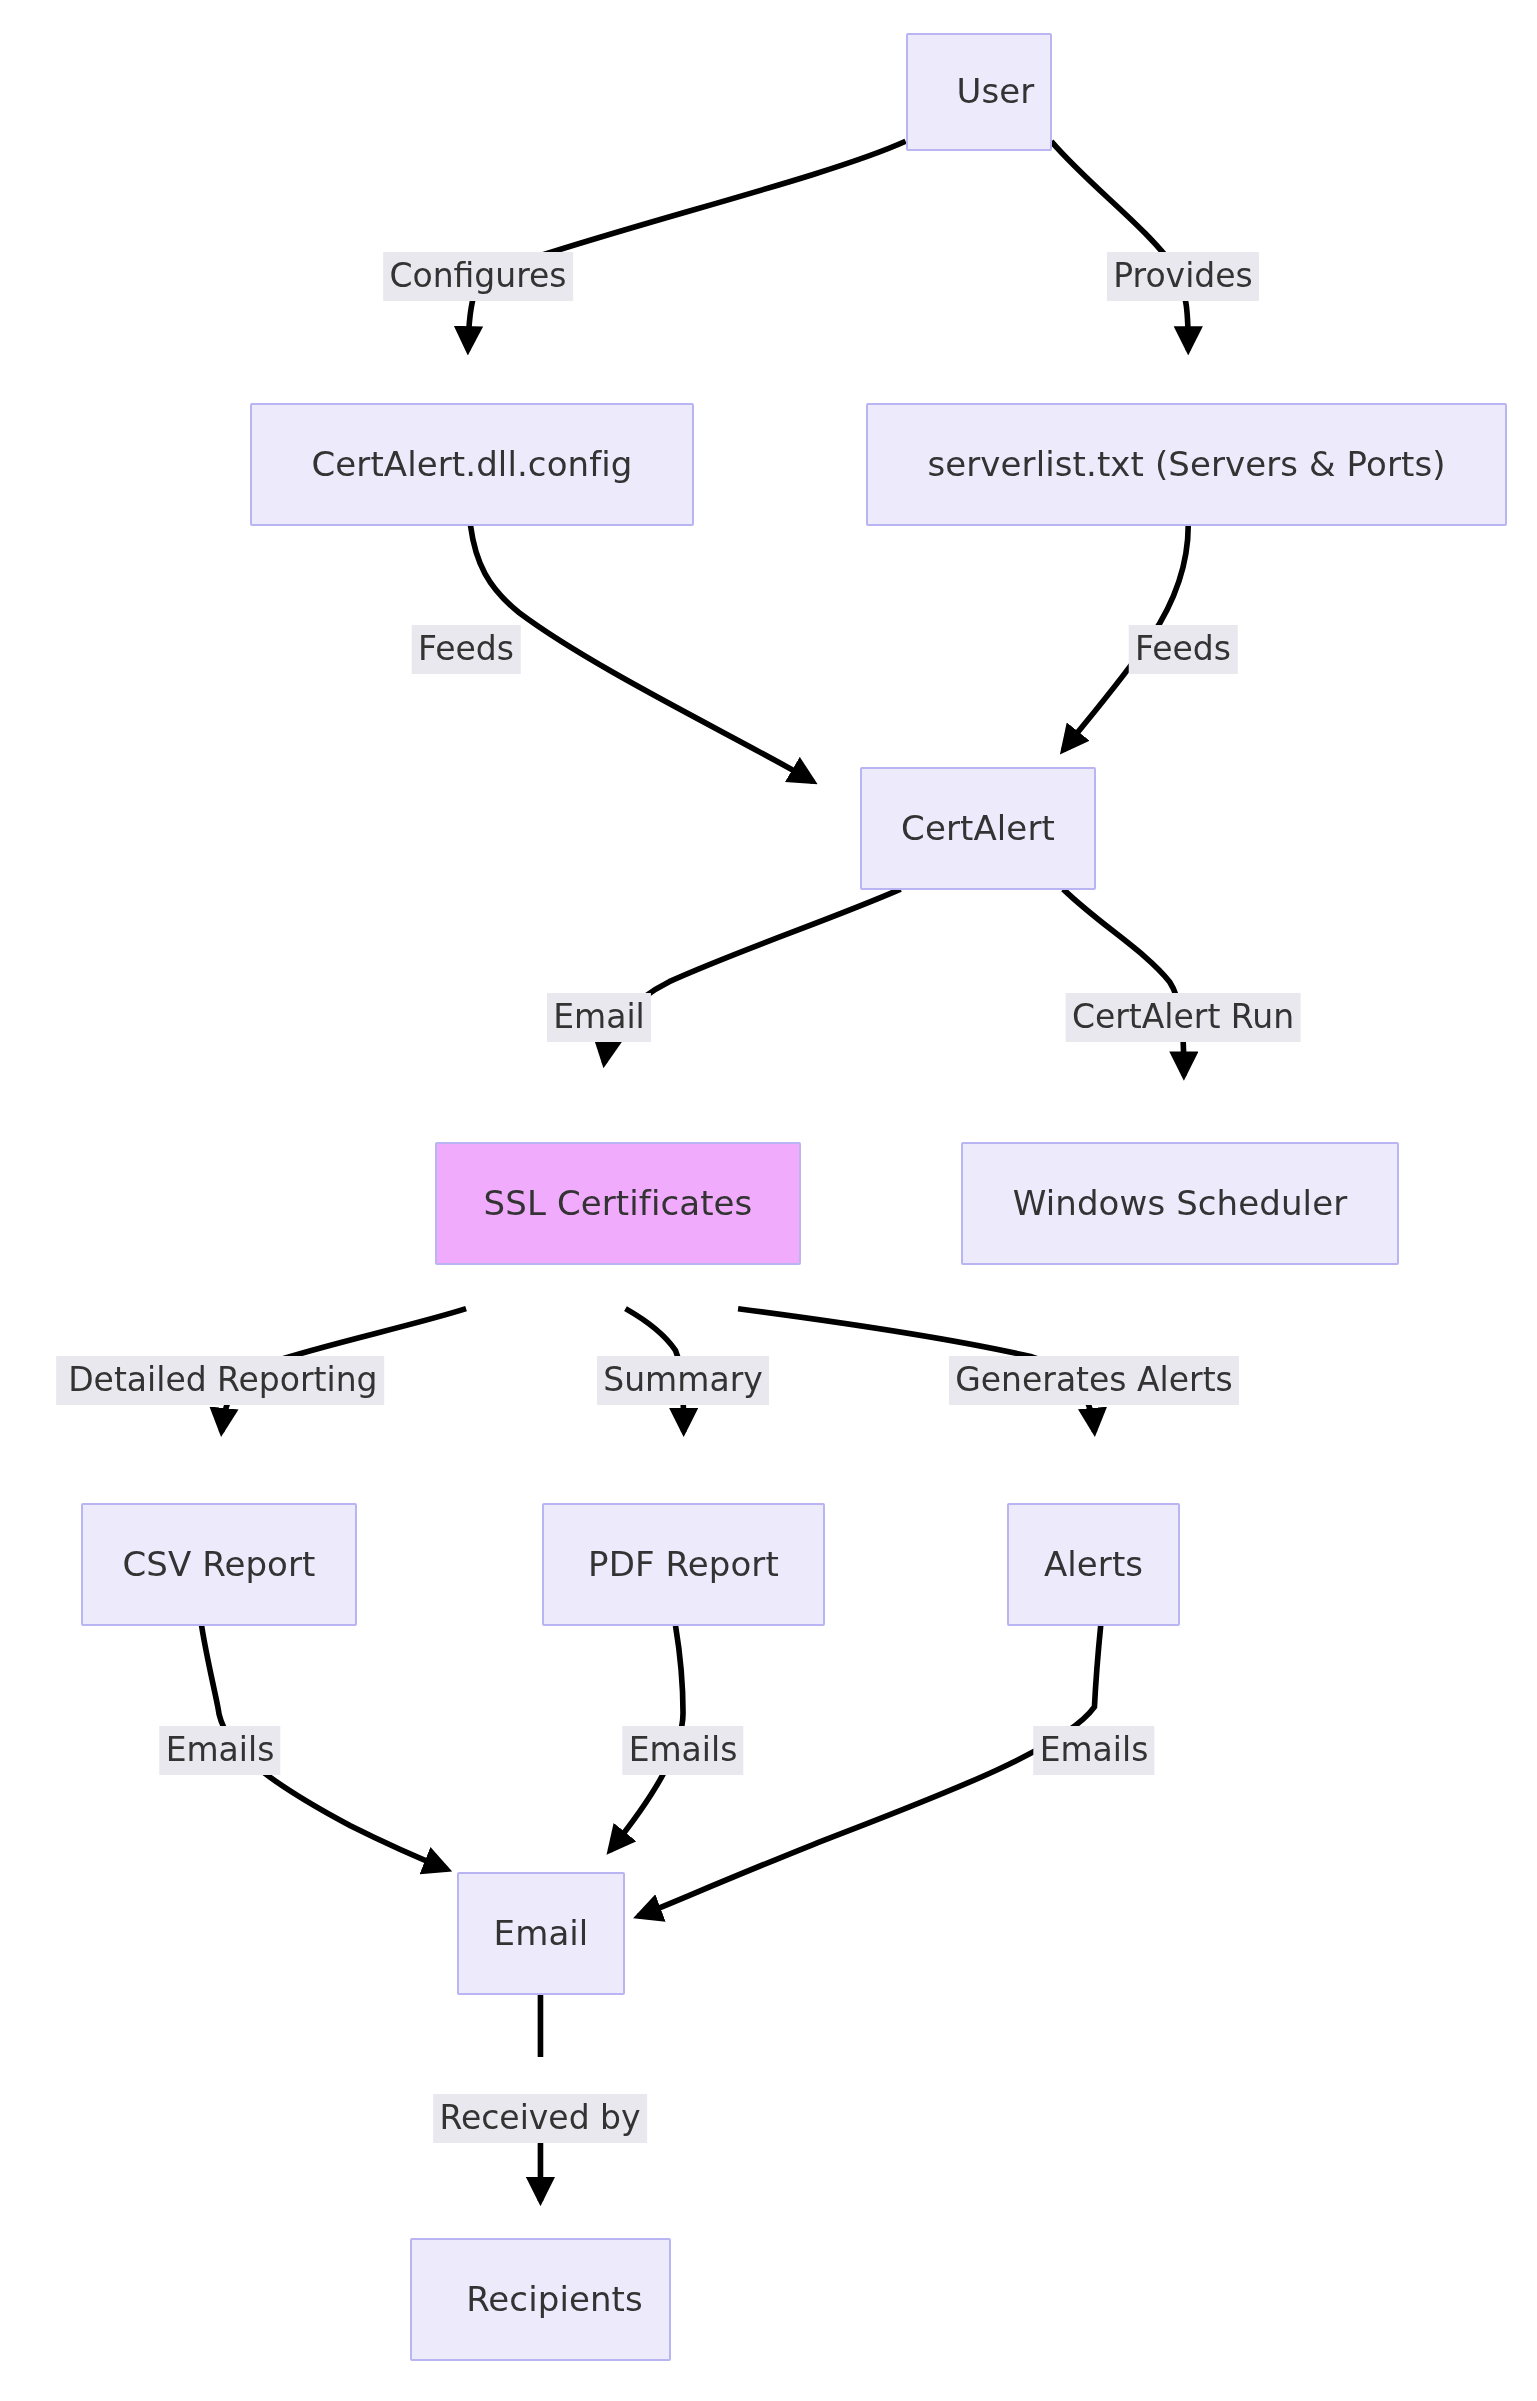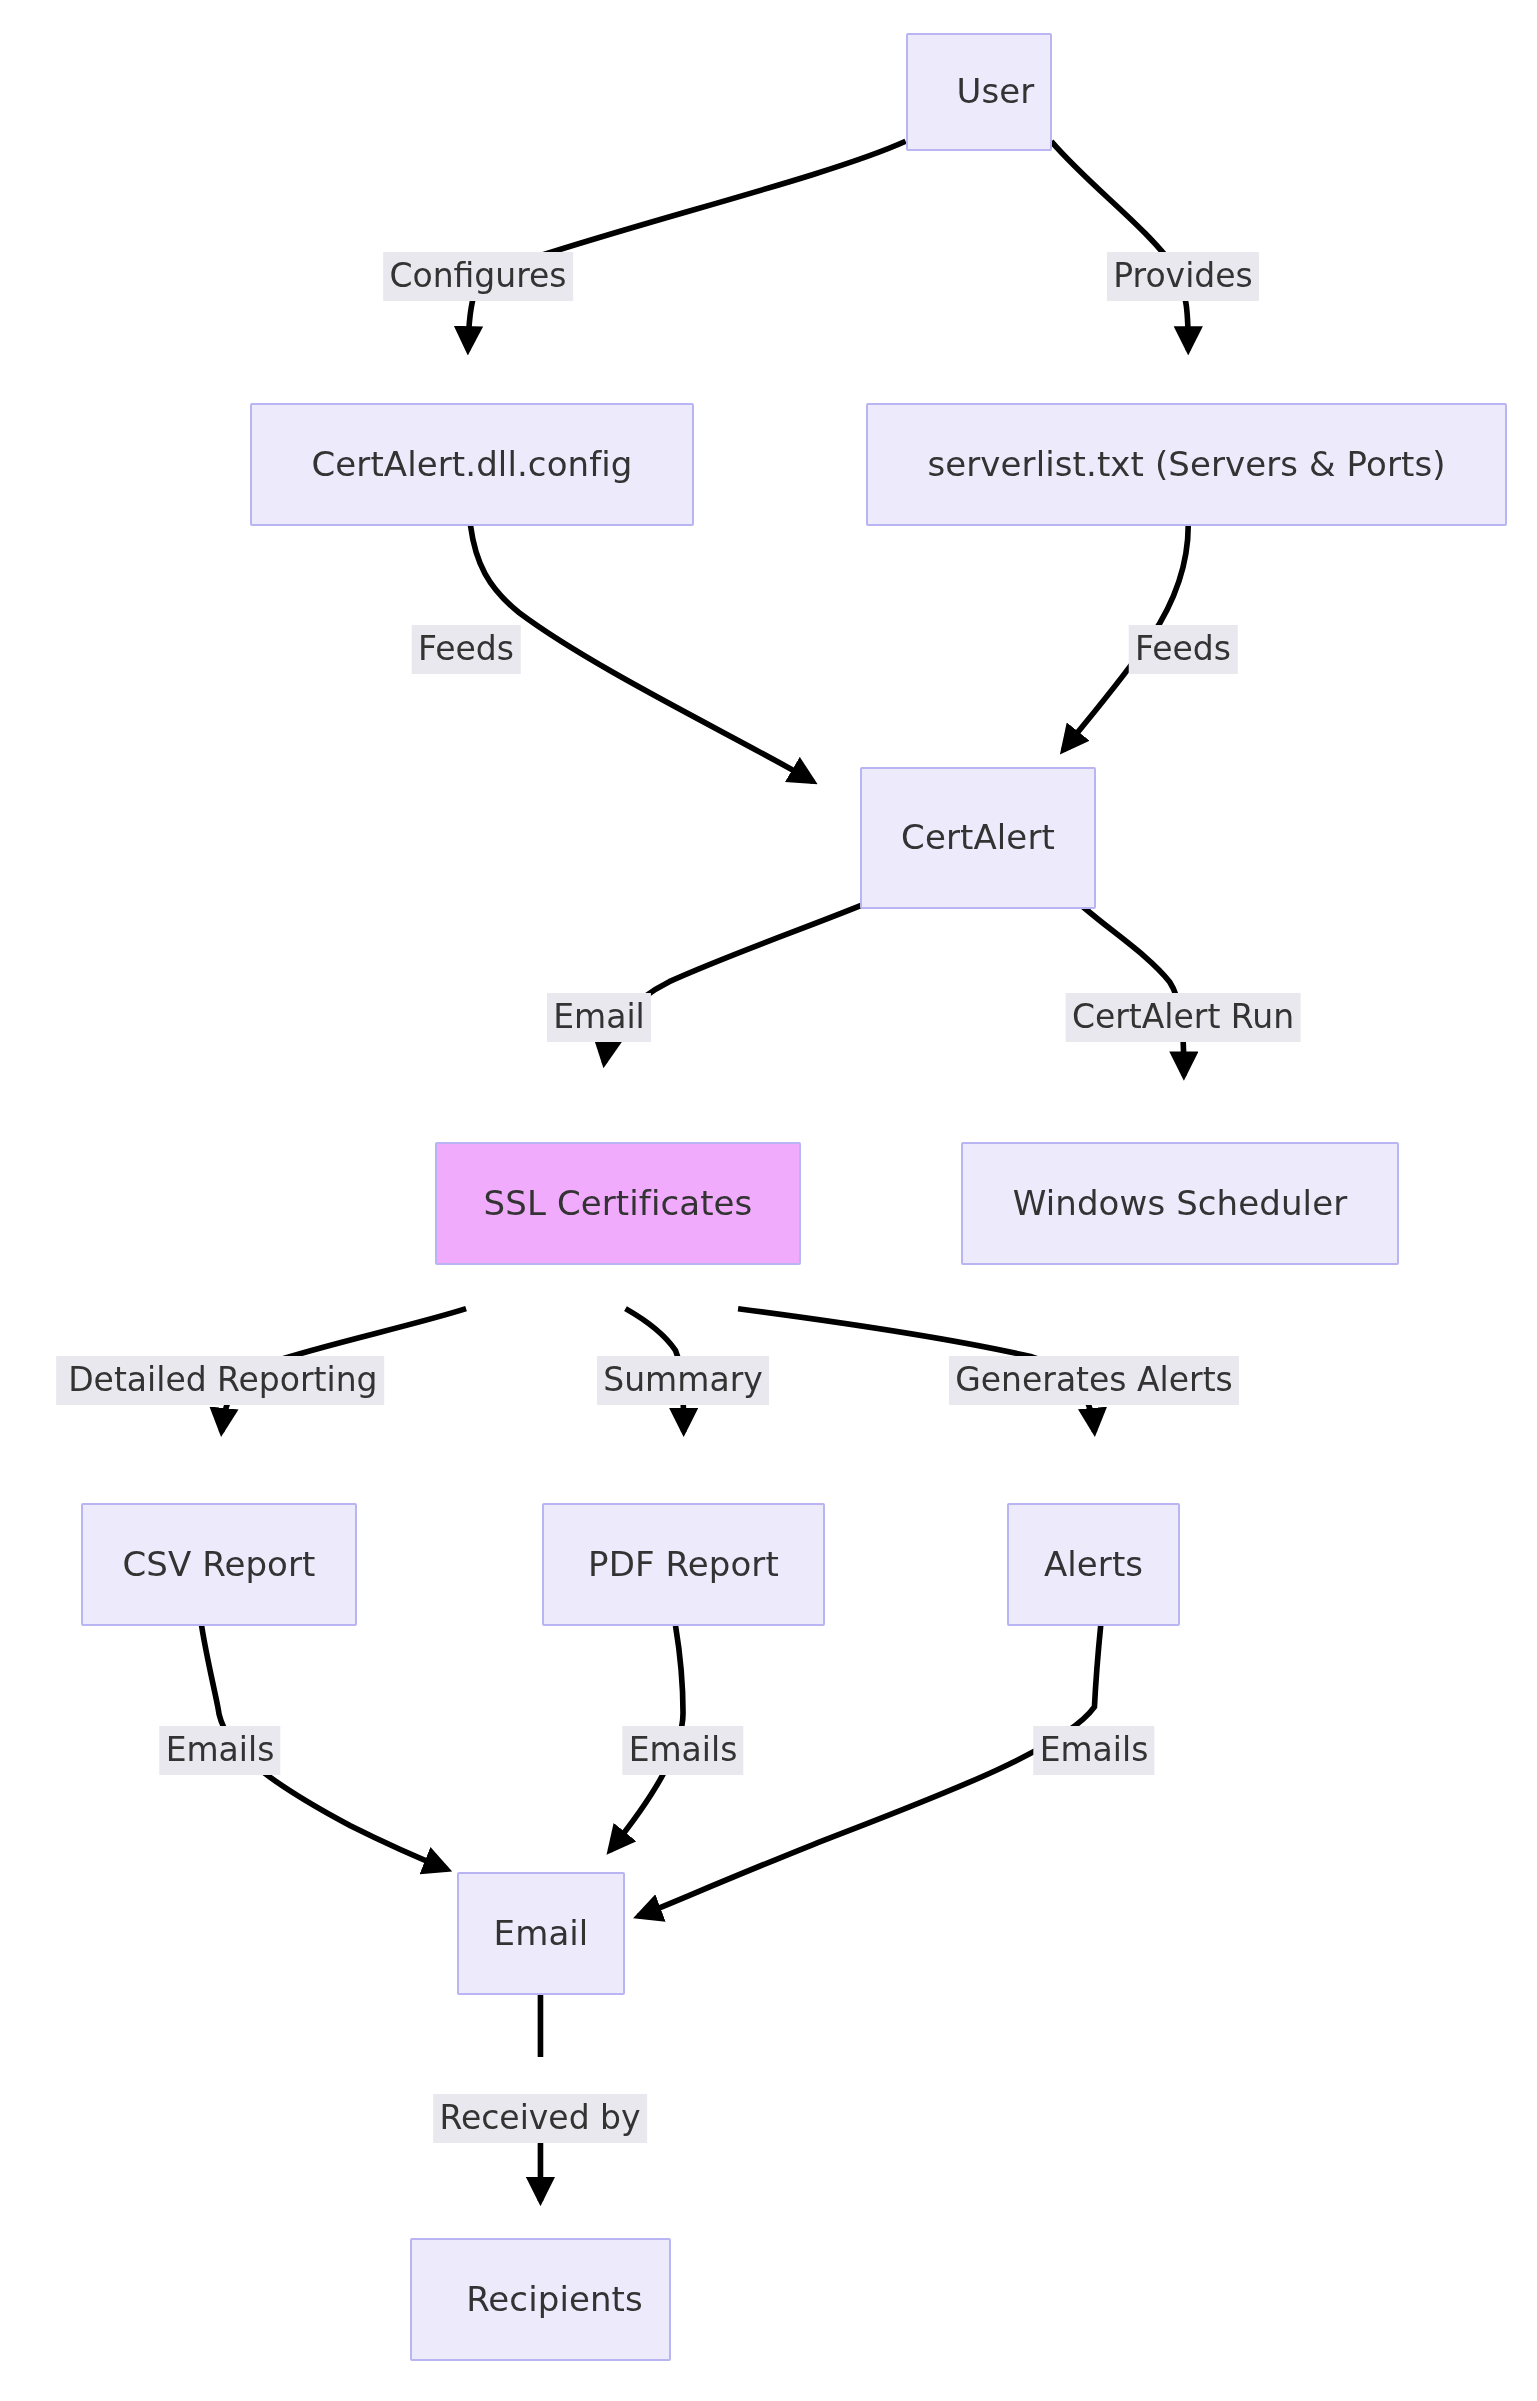--- a/index.html
+++ b/index.html
@@ -85,21 +85,21 @@
   <div id="nodes">
       <div class="node" style="left: 906px; top: 33px; width: 146px; height: 118px; background: rgb(236, 234, 251); border-color: rgb(185, 181, 242); color: rgb(51, 51, 51); padding-left: 33px;">
         <span>User</span>
       </div>
       <div class="node" style="left: 250px; top: 403px; width: 444px; height: 123px; background: rgb(236, 234, 251); border-color: rgb(185, 181, 242); color: rgb(51, 51, 51);">
         <span>CertAlert.dll.config</span>
       </div>
       <div class="node" style="left: 866px; top: 403px; width: 641px; height: 123px; background: rgb(236, 234, 251); border-color: rgb(185, 181, 242); color: rgb(51, 51, 51);">
         <span>serverlist.txt (Servers &amp; Ports)</span>
       </div>
-      <div class="node" style="left: 860px; top: 767px; width: 236px; height: 142px; background: rgb(236, 234, 251); border-color: rgb(185, 181, 242); color: rgb(51, 51, 51);">
+      <div class="node" style="left: 860px; top: 767px; width: 236px; height: 123px; background: rgb(236, 234, 251); border-color: rgb(185, 181, 242); color: rgb(51, 51, 51);">
         <span>CertAlert</span>
       </div>
       <div class="node" style="left: 418px; top: 1142px; width: 366px; height: 123px; background: #f0abfc; border-color: rgb(185, 181, 242); color: rgb(51, 51, 51); margin-left: 17px;">
         <span>SSL Certificates</span>
       </div>
       <div class="node" style="left: 961px; top: 1142px; width: 438px; height: 123px; background: rgb(236, 234, 251); border-color: rgb(185, 181, 242); color: rgb(51, 51, 51);">
         <span>Windows Scheduler</span>
       </div>
       <div class="node" style="left: 81px; top: 1503px; width: 276px; height: 123px; background: rgb(236, 234, 251); border-color: rgb(185, 181, 242); color: rgb(51, 51, 51);">
         <span>CSV Report</span>

